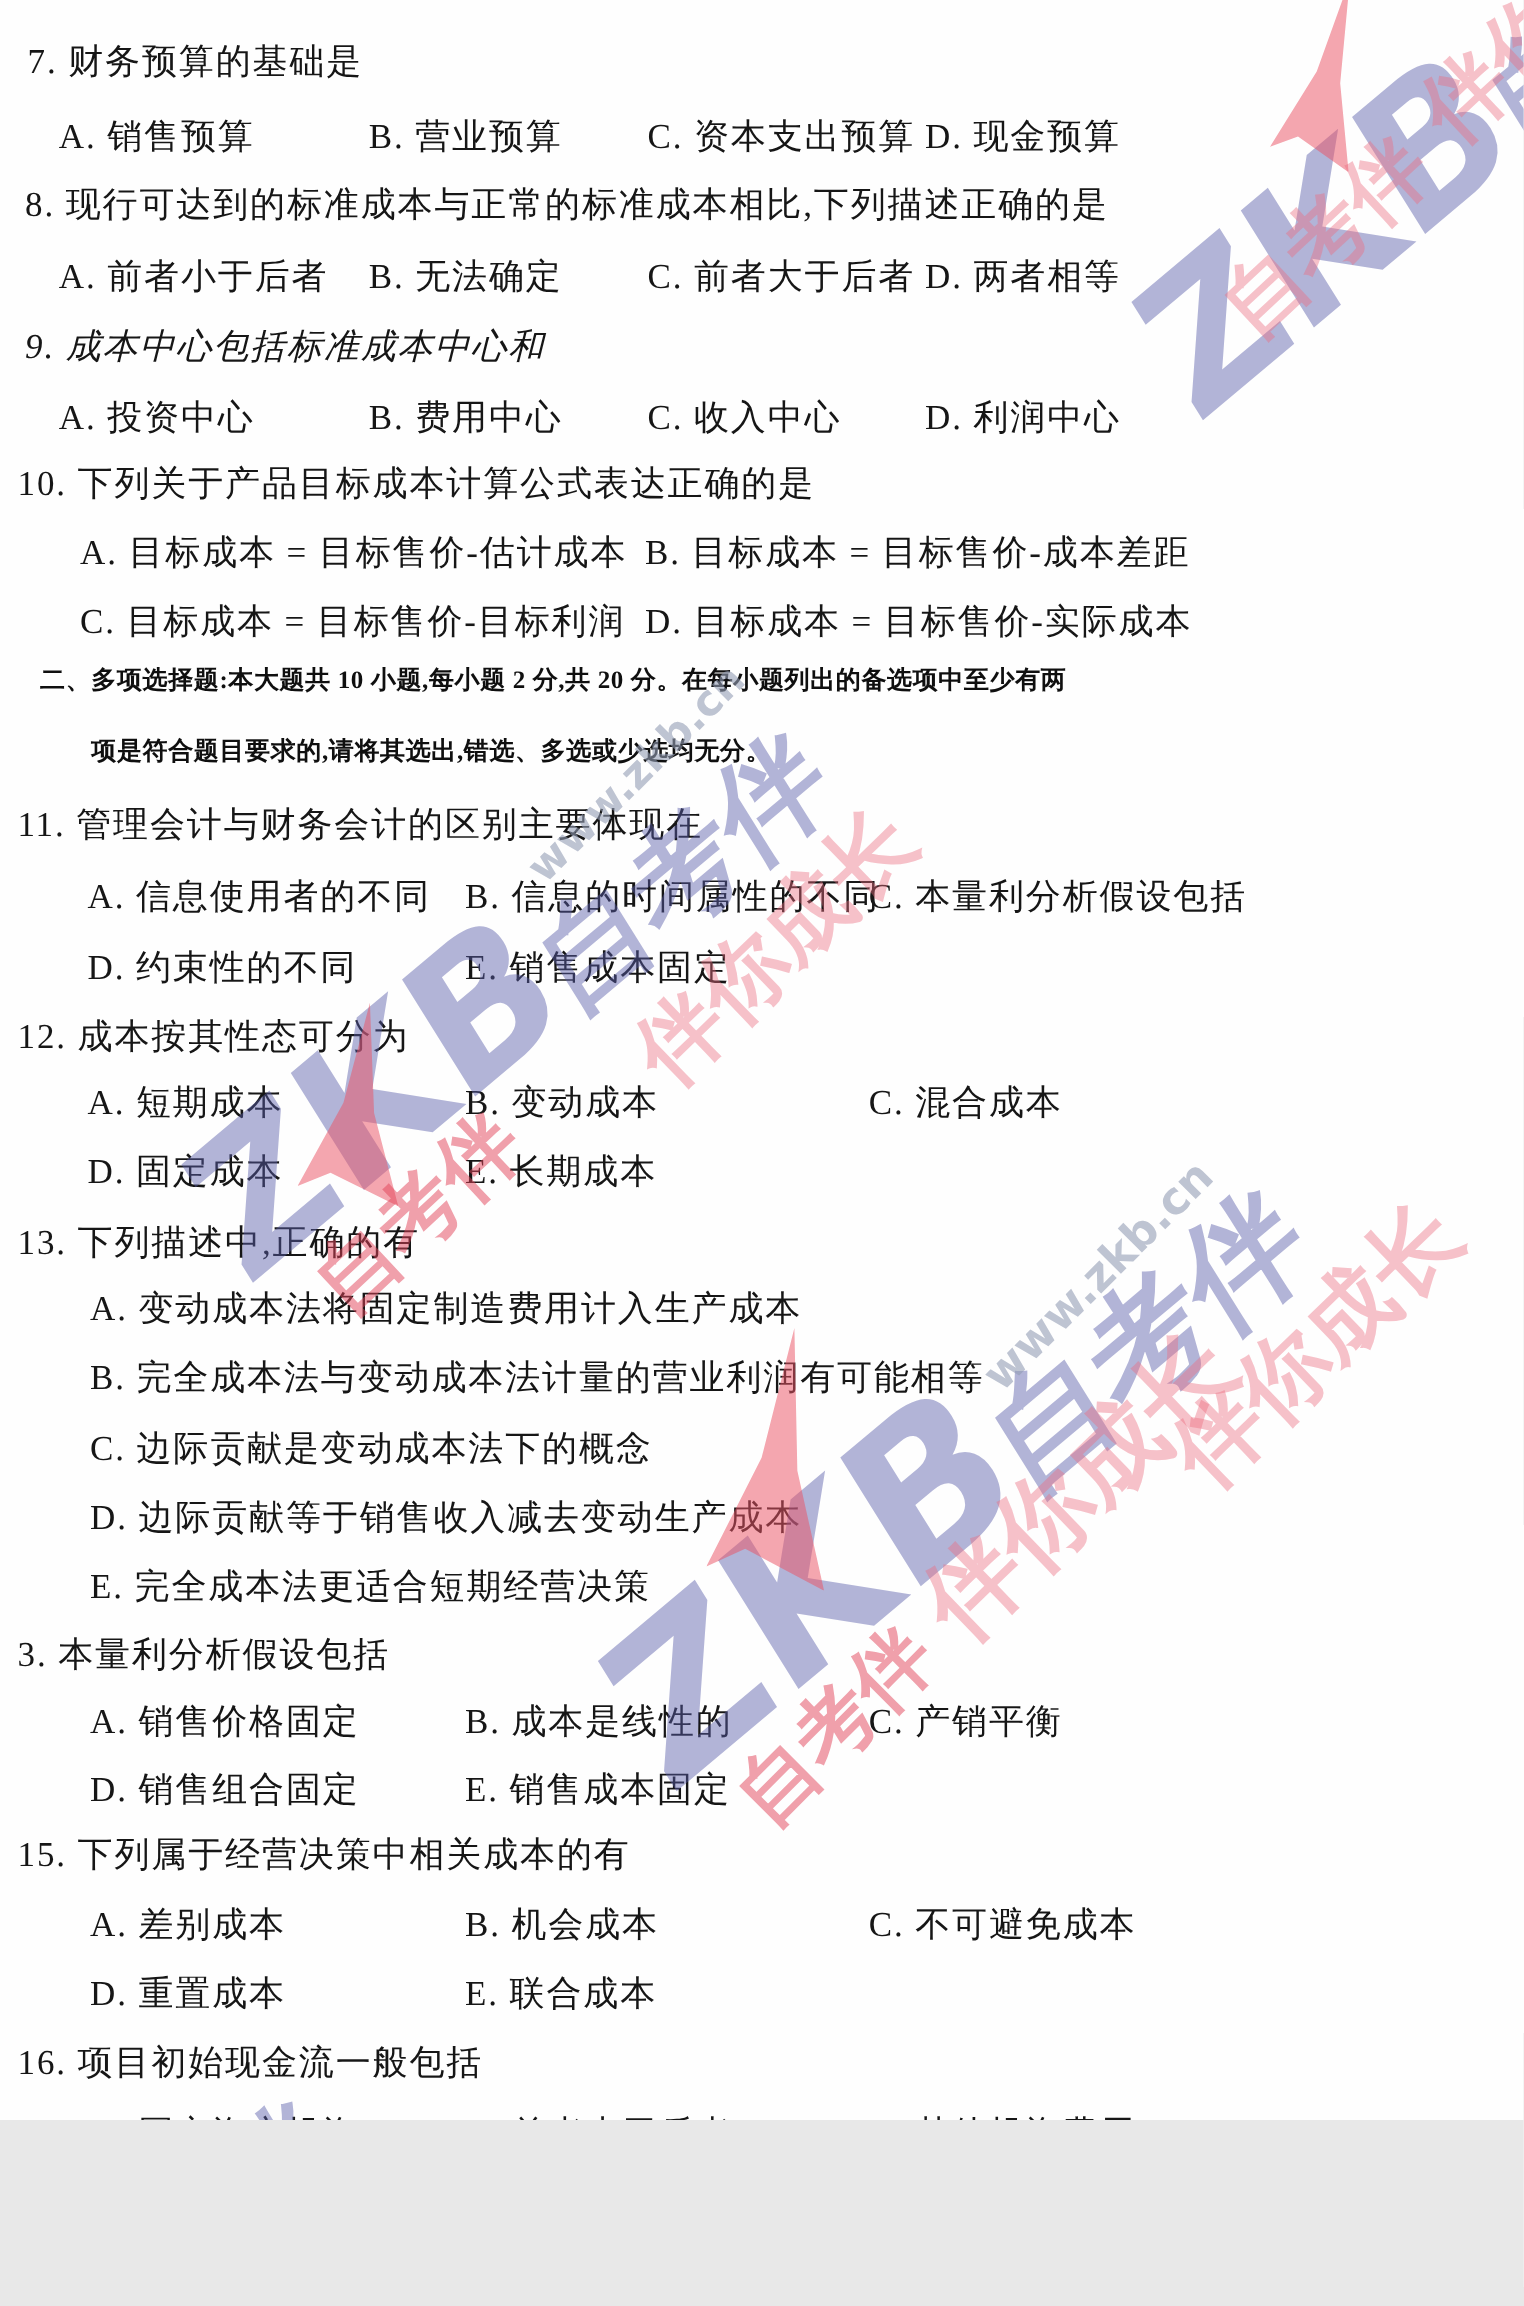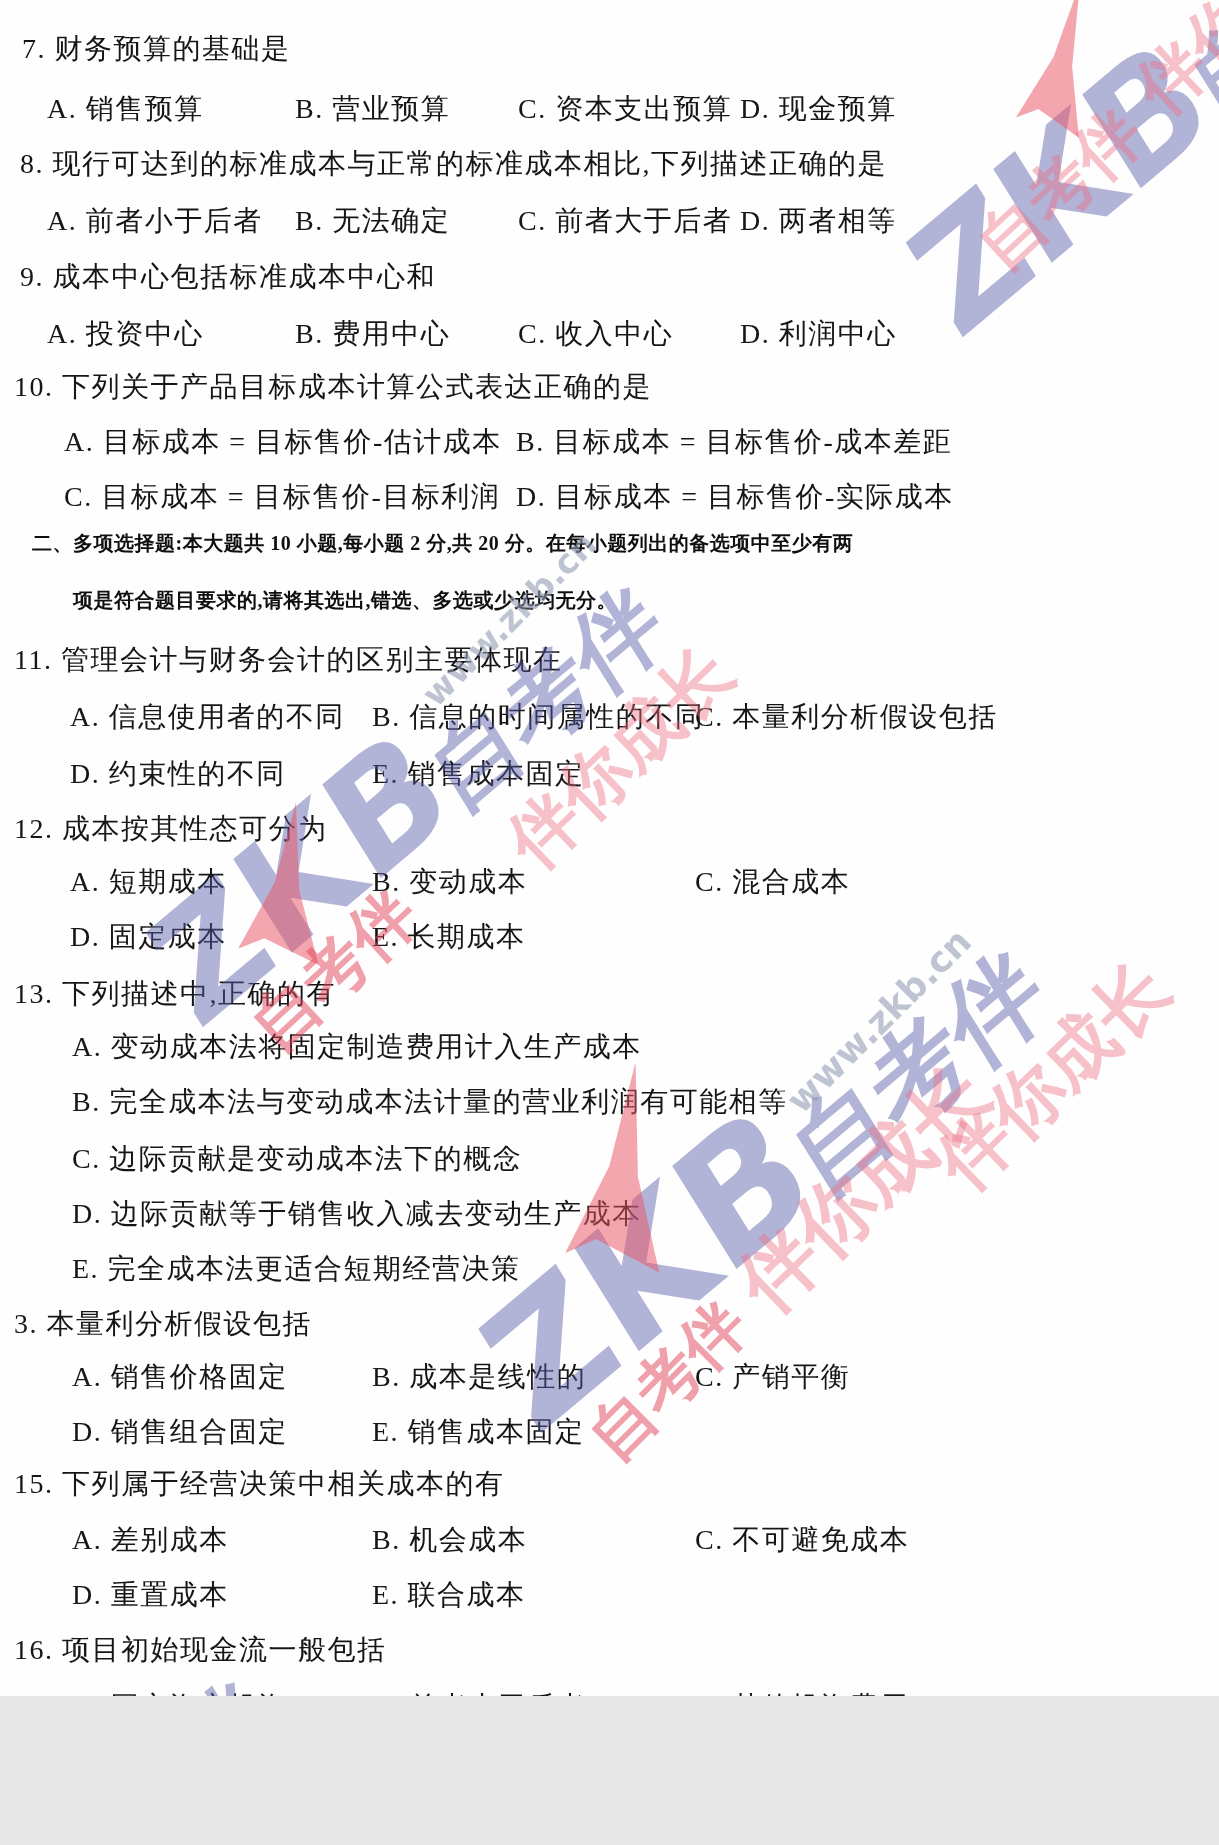--- a/index.html
+++ b/index.html
@@ -28,21 +28,21 @@
       <div class="txt" style="left: 22px; top: 30px;">7. 财务预算的基础是</div>
       <div class="txt" style="left: 47px; top: 90px;">A. 销售预算</div>
       <div class="txt" style="left: 295px; top: 90px;">B. 营业预算</div>
       <div class="txt" style="left: 518px; top: 90px;">C. 资本支出预算</div>
       <div class="txt" style="left: 740px; top: 90px;">D. 现金预算</div>
       <div class="txt" style="left: 20px; top: 145px;">8. 现行可达到的标准成本与正常的标准成本相比,下列描述正确的是</div>
       <div class="txt" style="left: 47px; top: 202px;">A. 前者小于后者</div>
       <div class="txt" style="left: 295px; top: 202px;">B. 无法确定</div>
       <div class="txt" style="left: 518px; top: 202px;">C. 前者大于后者</div>
       <div class="txt" style="left: 740px; top: 202px;">D. 两者相等</div>
-      <div class="txt" style="left: 20px; top: 258px;">9. 成本中心包括标准成本中心和</div>
+      <div class="txt" style="left: 20px; top: 258px; font-style: italic;">9. 成本中心包括标准成本中心和</div>
       <div class="txt" style="left: 47px; top: 315px;">A. 投资中心</div>
       <div class="txt" style="left: 295px; top: 315px;">B. 费用中心</div>
       <div class="txt" style="left: 518px; top: 315px;">C. 收入中心</div>
       <div class="txt" style="left: 740px; top: 315px;">D. 利润中心</div>
       <div class="txt" style="left: 14px; top: 368px;">10. 下列关于产品目标成本计算公式表达正确的是</div>
       <div class="txt" style="left: 64px; top: 423px;">A. 目标成本 = 目标售价-估计成本</div>
       <div class="txt" style="left: 516px; top: 423px;">B. 目标成本 = 目标售价-成本差距</div>
       <div class="txt" style="left: 64px; top: 478px;">C. 目标成本 = 目标售价-目标利润</div>
       <div class="txt" style="left: 516px; top: 478px;">D. 目标成本 = 目标售价-实际成本</div>
       <div class="txt" style="left: 14px; top: 641px;">11. 管理会计与财务会计的区别主要体现在</div>

